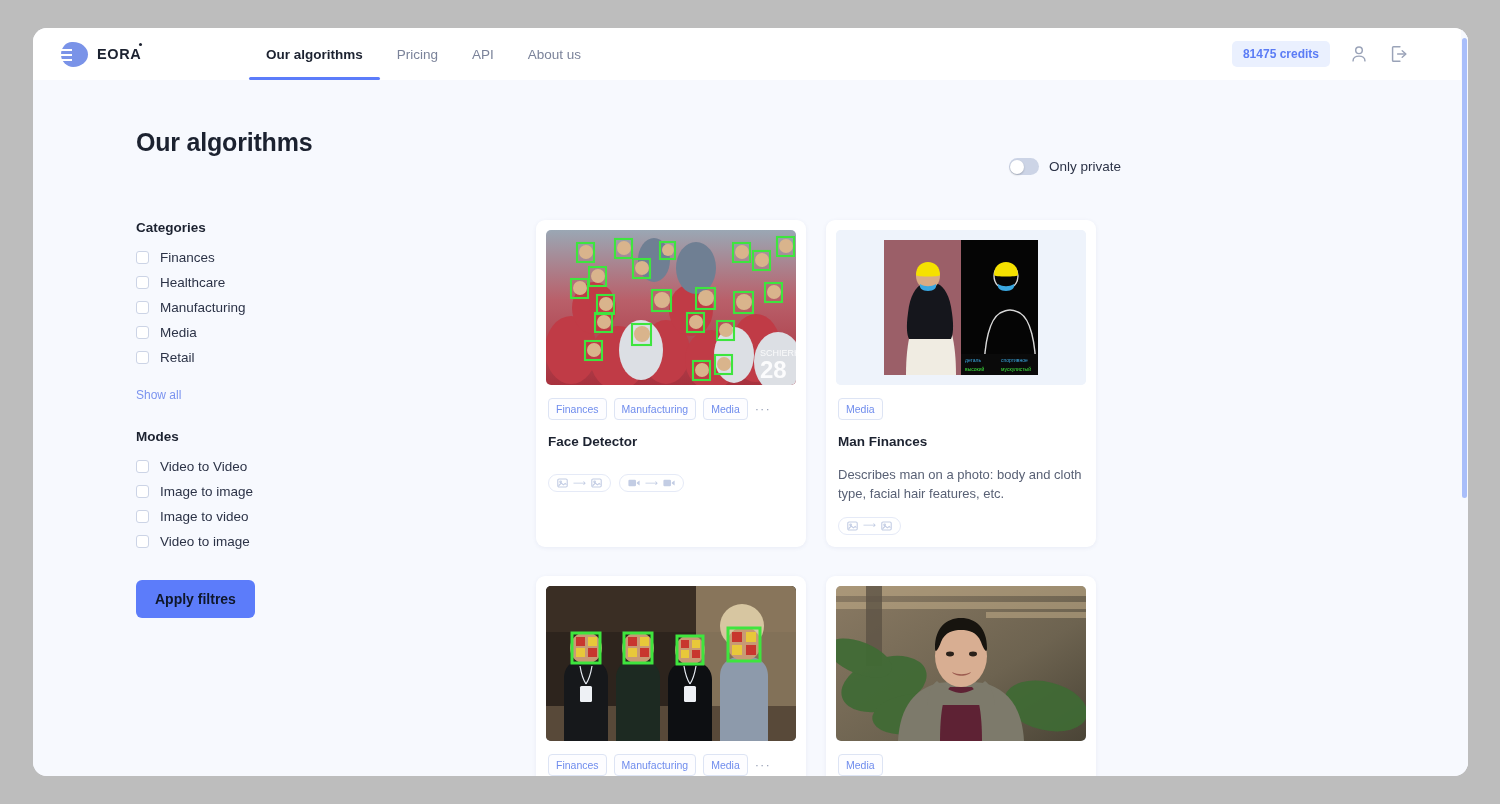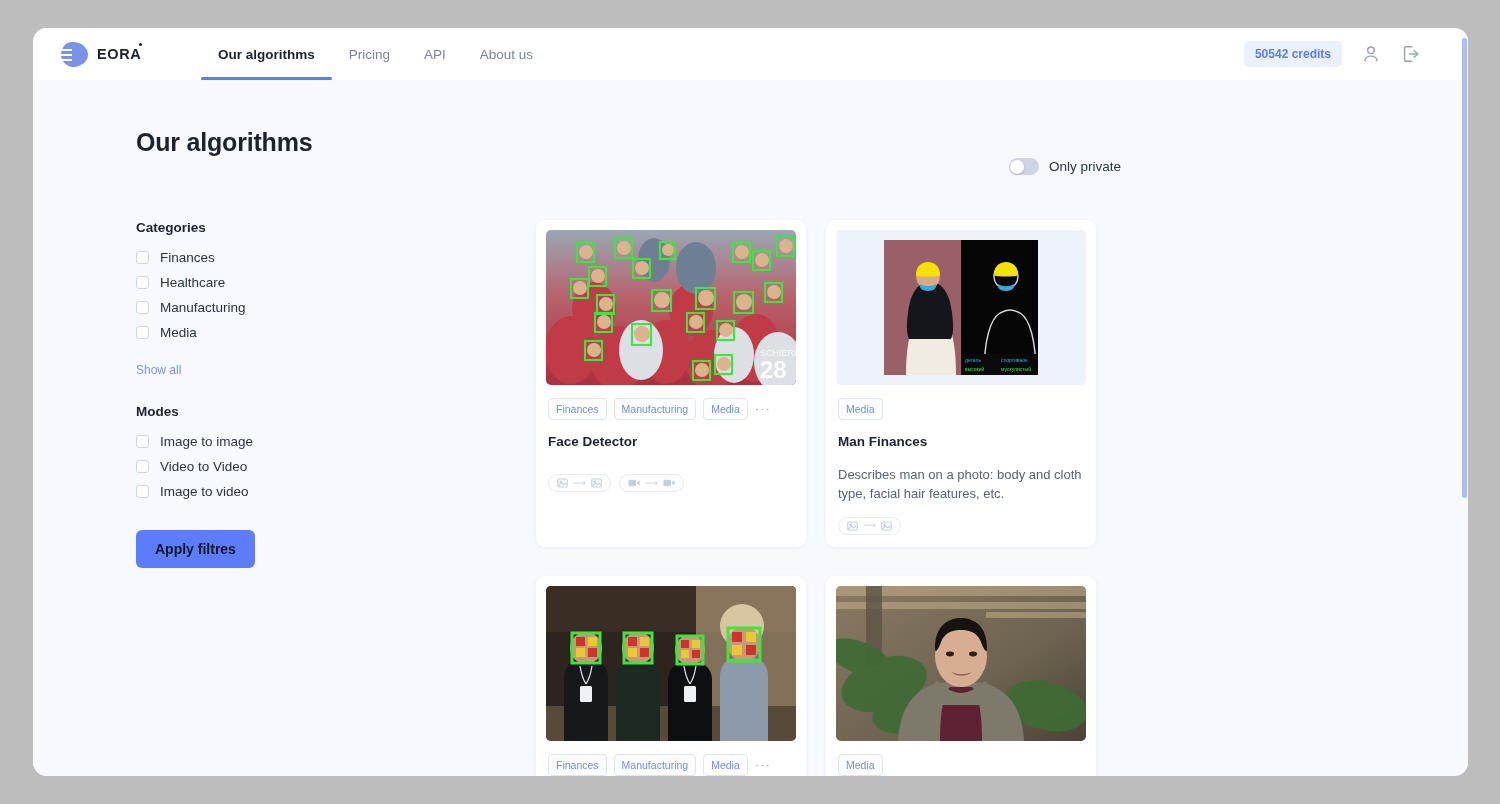--- a/index.html
+++ b/index.html
@@ -23,21 +23,22 @@
     border-radius: 14px 14px 14px 14px;
     overflow: hidden;
   }
   
   #header {
     position: relative;
     height: 52px;
     background: #ffffff;
     display: flex;
     align-items: center;
-    padding: 0 0 0 28px;
+    padding: 0 12px 0 28px;
+    gap: 48px;
   }
   .logo-wrap { display: flex; align-items: center; gap: 9px; width: 140px; }
   .logo-mark {
     position: relative;
     width: 27px; height: 25px;
     background: #7a93e8;
     border-radius: 40% 55% 55% 45% / 50% 50% 50% 50%;
   }
   .logo-mark::before {
     content: "";
@@ -252,21 +253,21 @@
         </div>
         <div class="nav-item">
           <span>API</span>
         </div>
         <div class="nav-item">
           <span>About us</span>
         </div>
       </nav>
 
       <div id="header-right">
-        <div id="credits-badge">50542 credits</div>
+        <div id="credits-badge">81475 credits</div>
 
         <div class="hicon">
           <svg viewBox="0 0 24 24" fill="none" stroke="currentColor" stroke-width="1.6" stroke-linecap="round" stroke-linejoin="round">
             <circle cx="12" cy="8" r="3.6"></circle>
             <path d="M5.5 19.5c0-3.2 2.9-5.2 6.5-5.2s6.5 2 6.5 5.2"></path>
           </svg>
         </div>
 
         <div class="hicon">
           <svg viewBox="0 0 24 24" fill="none" stroke="currentColor" stroke-width="1.6" stroke-linecap="round" stroke-linejoin="round">
@@ -302,37 +303,45 @@
           <span class="check-label">Healthcare</span>
         </div>
         <div class="check-row">
           <span class="cbox"></span>
           <span class="check-label">Manufacturing</span>
         </div>
         <div class="check-row">
           <span class="cbox"></span>
           <span class="check-label">Media</span>
         </div>
+        <div class="check-row">
+          <span class="cbox"></span>
+          <span class="check-label">Retail</span>
+        </div>
 
         <div id="show-all">Show all</div>
 
         <div id="modes-block">
           <div class="filter-heading">Modes</div>
 
+          <div class="check-row">
+            <span class="cbox"></span>
+            <span class="check-label">Video to Video</span>
+          </div>
           <div class="check-row">
             <span class="cbox"></span>
             <span class="check-label">Image to image</span>
           </div>
           <div class="check-row">
             <span class="cbox"></span>
-            <span class="check-label">Video to Video</span>
+            <span class="check-label">Image to video</span>
           </div>
           <div class="check-row">
             <span class="cbox"></span>
-            <span class="check-label">Image to video</span>
+            <span class="check-label">Video to image</span>
           </div>
         </div>
 
         <button id="apply-filtres">Apply filtres</button>
       </aside>
 
       <section id="cards">
 
         <article class="card">
           <div class="card-thumb">

